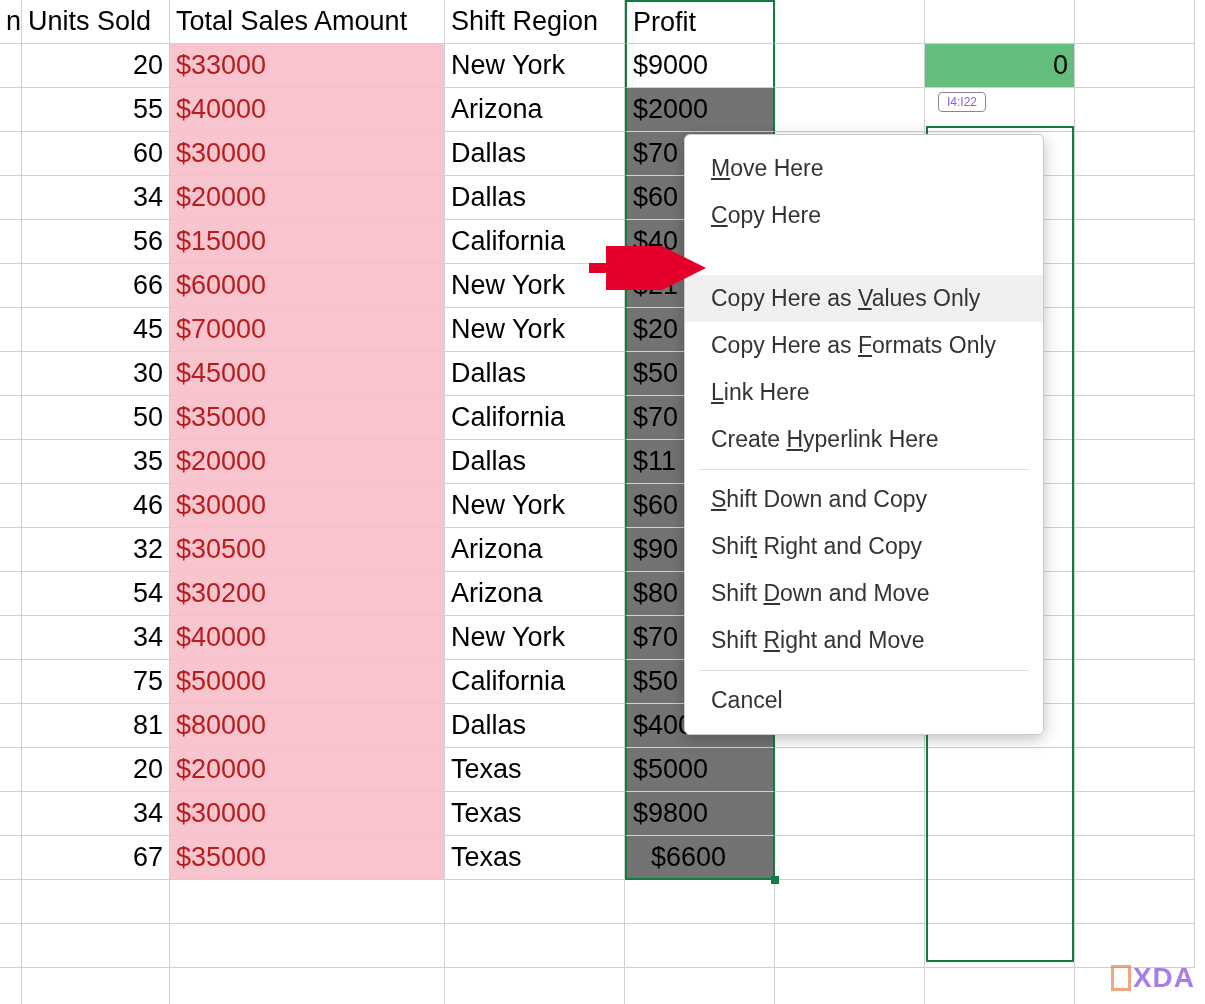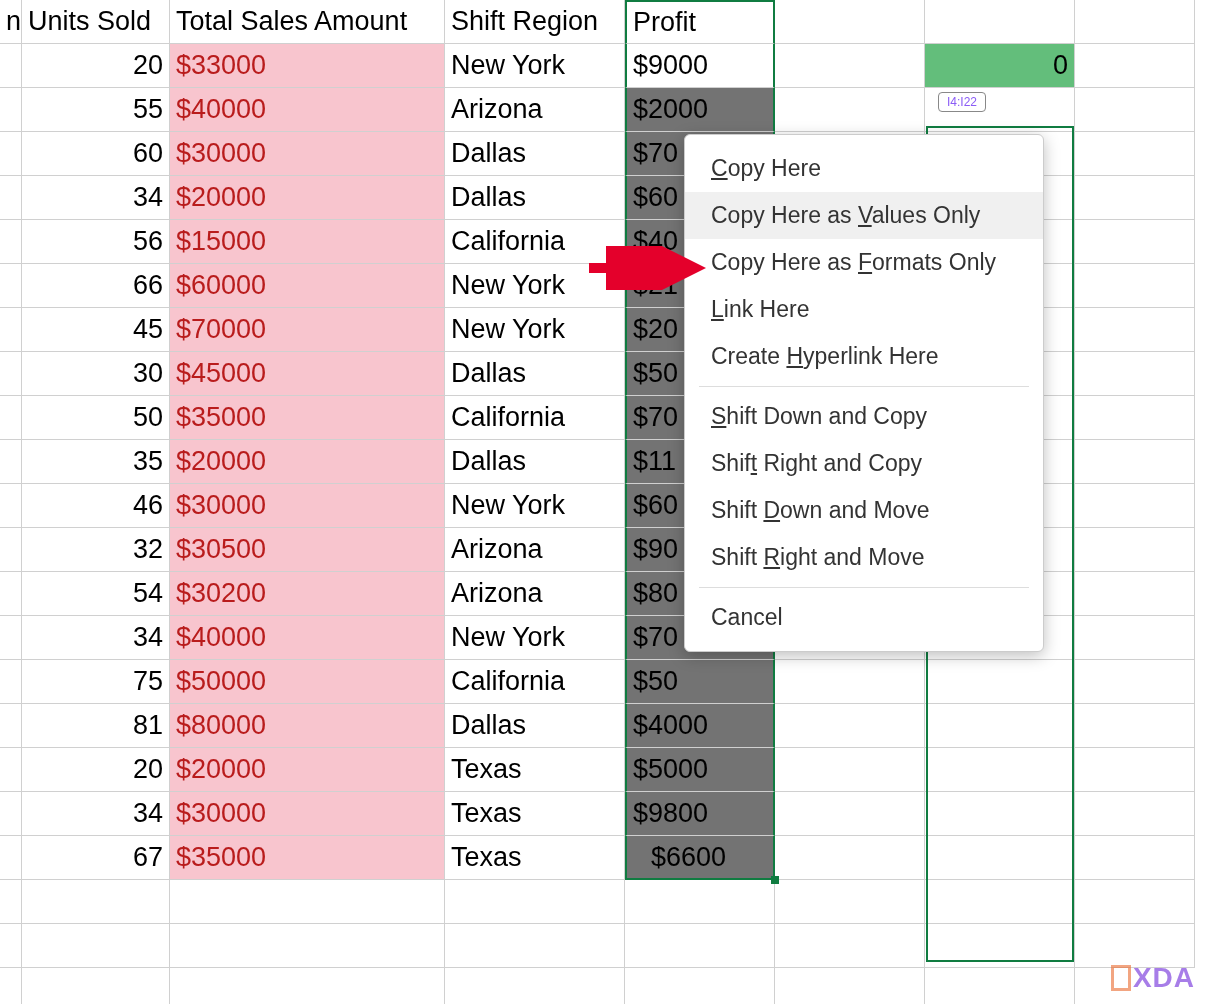--- a/index.html
+++ b/index.html
@@ -79,21 +79,21 @@
     box-shadow: 0 4px 16px rgba(0,0,0,0.25);
     padding: 10px 0;
     font-size: 23px;
     width: 360px;
   }
   .ctx-item {
     padding: 10px 26px;
     color: #333;
     cursor: default;
   }
-  .ctx-item.hover { background: #f0f0f0; }
+  .ctx-item.hover { background: #f0f0f0; margin-top: 36px; }
   .ctx-sep {
     height: 1px;
     background: #ddd;
     margin: 6px 14px;
   }
   .ul { text-decoration: underline; }
   
   .arrow {
     position: absolute;
     pointer-events: none;
@@ -310,20 +310,23 @@
   </div>
 
 <div class="dest-outline" style="left:926px; top:126px; width:148px; height:836px;"></div>
 
 <div class="ref-tip" style="left:938px; top:92px;">I4:I22</div>
 
 <div class="fill-handle" style="left:771px; top:876px;"></div>
 
 <div class="ctx-menu" style="left:684px; top:134px;">
   <div class="ctx-item">
+    <span class="ul">M</span><span>ove Here</span>
+  </div>
+  <div class="ctx-item">
     <span class="ul">C</span><span>opy Here</span>
   </div>
   <div class="ctx-item hover">
     <span>Copy Here as </span><span class="ul">V</span><span>alues Only</span>
   </div>
   <div class="ctx-item">
     <span>Copy Here as </span><span class="ul">F</span><span>ormats Only</span>
   </div>
   <div class="ctx-item">
     <span class="ul">L</span><span>ink Here</span>

